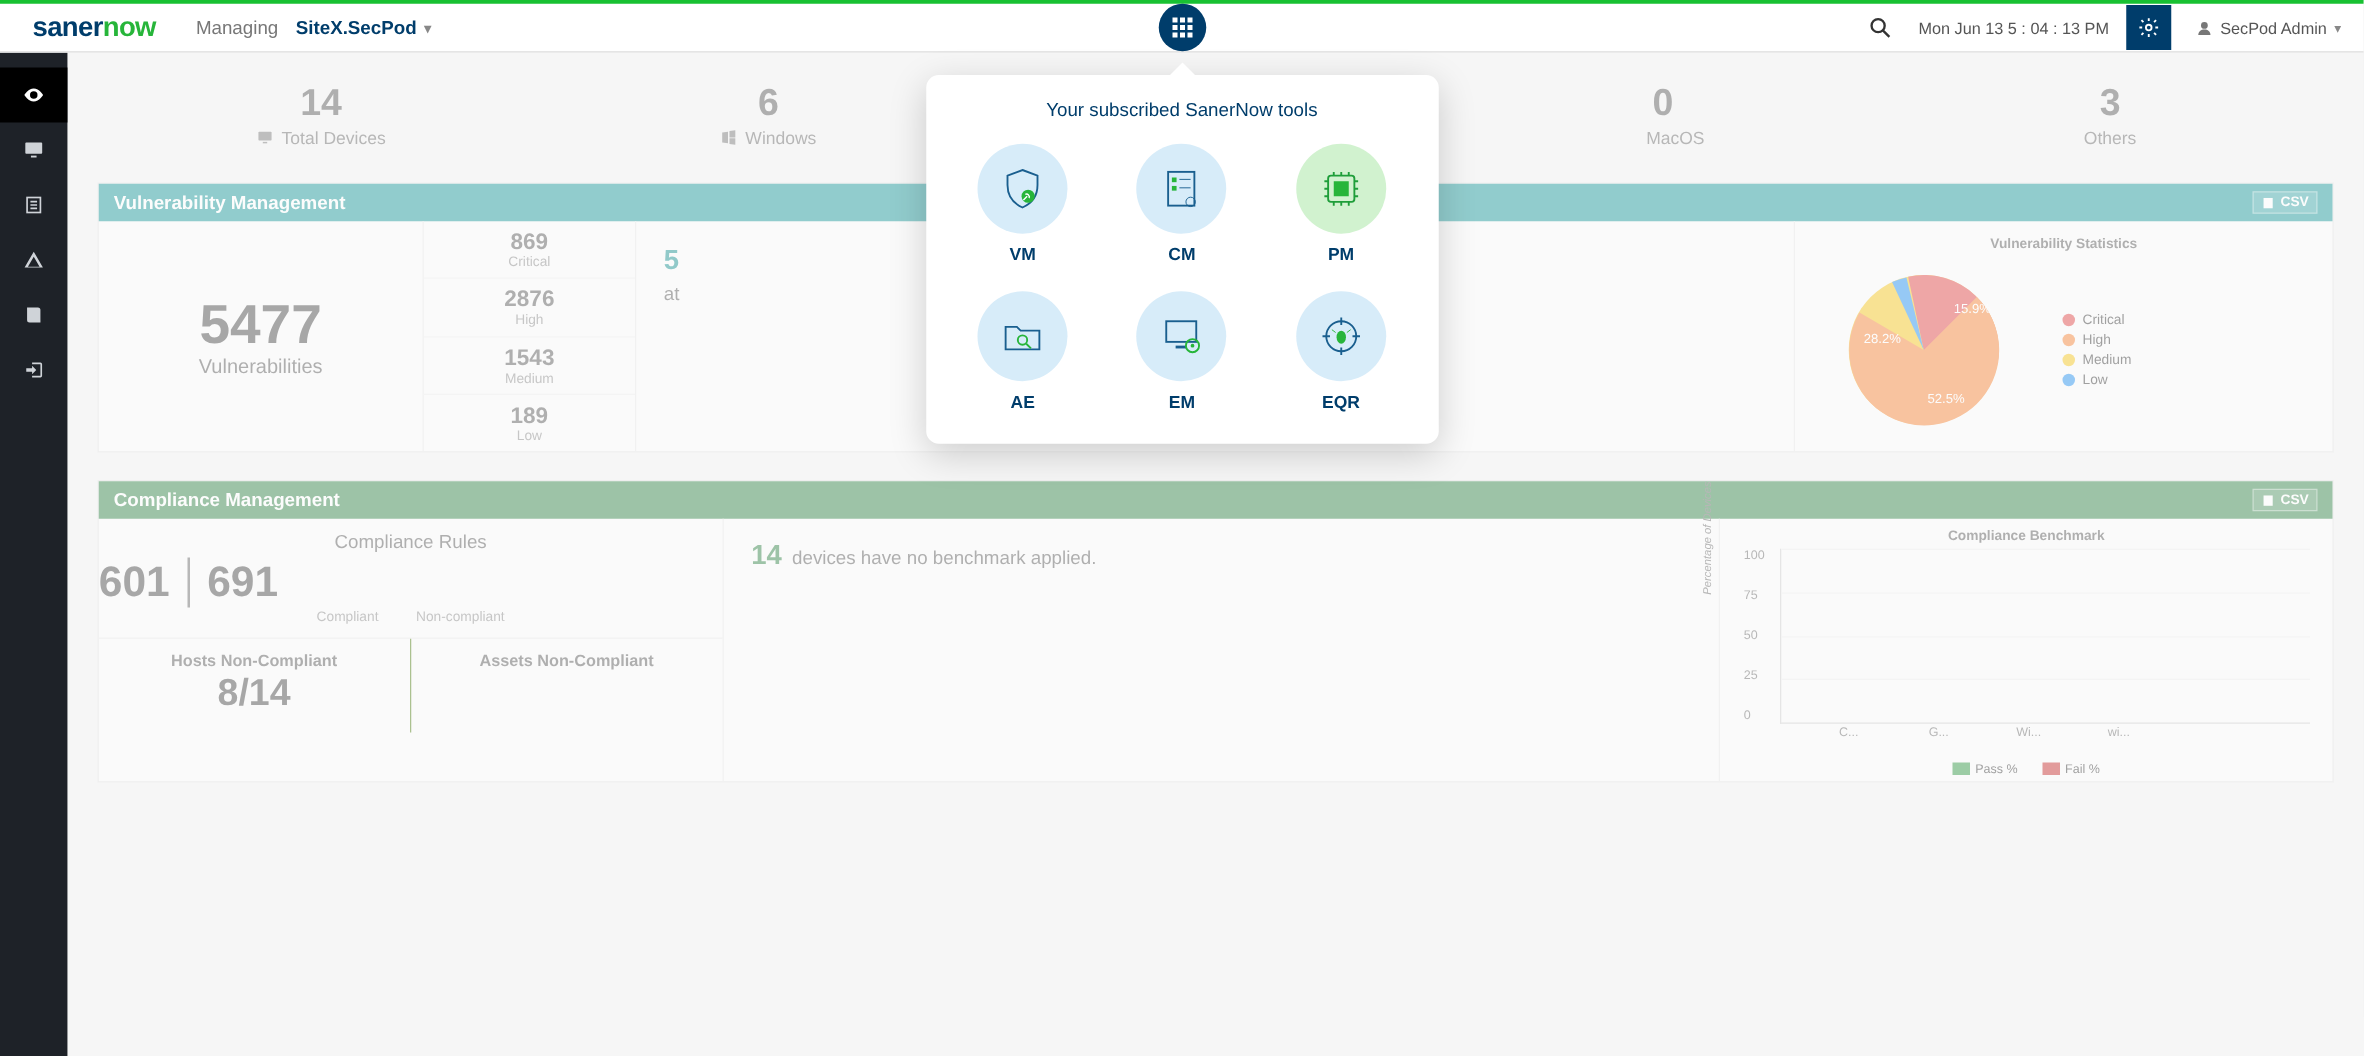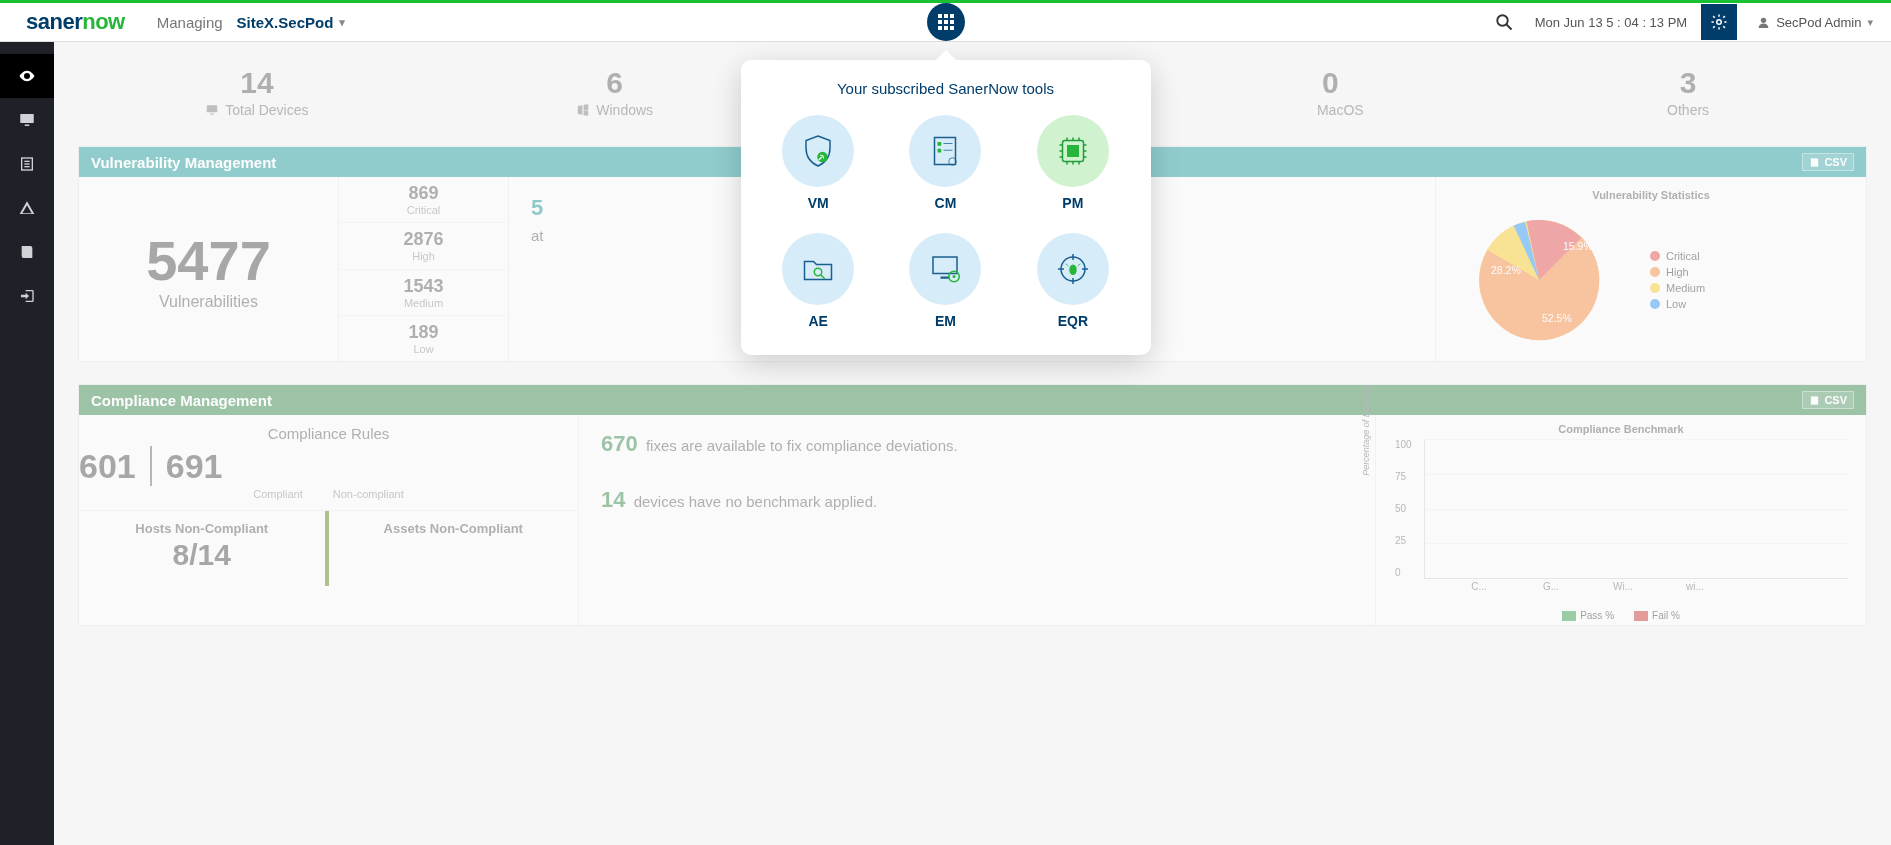--- a/index.html
+++ b/index.html
@@ -67,21 +67,21 @@
   .section { margin-bottom:22px; border:1px solid #e0e0e0; background:#fafafa; }
   .section-header { background:var(--teal); color:#fff; padding:6px 12px; font-weight:600; font-size:15px; display:flex; align-items:center; }
   .section-header.green { background:#2e8144; }
   .csv-badge { margin-left:auto; display:flex; align-items:center; gap:4px; font-size:11px; background:rgba(255,255,255,0.15); padding:2px 6px; border:1px solid rgba(255,255,255,0.4); cursor:pointer; }
   .section-body { display:flex; }
 
   
   .vm-col { border-right:1px solid #e7e7e7; }
   .vm-col:last-child { border-right:none; }
   .vm-vuln { width:260px; display:flex; flex-direction:column; align-items:center; justify-content:center; padding:20px; }
-  .vm-vuln .big { font-size:56px; font-weight:700; color:#444; }
+  .vm-vuln .big { font-size:44px; font-weight:700; color:#444; }
   .vm-vuln .sub { font-size:16px; color:#555; }
   .vm-sev { width:170px; display:flex; flex-direction:column; }
   .vm-sev .sev-row { flex:1; border-bottom:1px solid #eee; display:flex; flex-direction:column; align-items:center; justify-content:center; padding:4px 0;}
   .vm-sev .sev-row:last-child { border-bottom:none; }
   .vm-sev .n { font-size:18px; font-weight:600; color:#555; }
   .vm-sev .t { font-size:11px; color:#888; }
   .vm-text { flex:1; padding:18px 22px; color:#555; font-size:15px; }
   .vm-text .hl { color:#128f8f; font-size:22px; font-weight:700; margin-right:4px;}
   .vm-chart { width:430px; padding:12px 18px 6px; }
   .chart-title { text-align:center; font-size:11px; color:#555; font-weight:600; margin-bottom:4px; }
@@ -92,21 +92,21 @@
 
   
   .cm-col { border-right:1px solid #e7e7e7; }
   .cm-col:last-child { border-right:none; }
   .cm-rules { width:500px; text-align:center; padding:10px 0 0; }
   .cm-rules .hdr { color:#555; font-size:15px; margin-bottom:4px; }
   .cm-rules .nums { display:flex; align-items:center; gap:14px; font-size:34px; font-weight:700; color:#444; }
   .cm-rules .divider { width:2px; height:40px; background:#666; }
   .cm-rules .labels { display:flex; justify-content:center; gap:30px; font-size:11px; color:#888; margin-top:2px;}
   .cm-hosts { display:grid; grid-template-columns:1fr 1fr; border-top:1px solid #e7e7e7; margin-top:10px; }
-  .cm-hosts > div { padding:10px 0 14px; border-right:4px solid #4d7c0f; }
+  .cm-hosts > div { padding:10px 0 14px; border-right:1px solid #4d7c0f; }
   .cm-hosts > div:last-child { border-right:none; }
   .cm-hosts .t { font-size:13px; color:#555; font-weight:600; }
   .cm-hosts .v { font-size:30px; font-weight:700; color:#444; margin-top:2px;}
   .cm-text { flex:1; padding:16px 22px; color:#555; font-size:15px; }
   .cm-text .hl { color:#2e8144; font-size:22px; font-weight:700; margin-right:4px;}
   .cm-chart { width:490px; padding:8px 18px 4px; }
   .bar-chart { display:flex; align-items:flex-end; height:140px; gap:30px; padding-left:34px; position:relative; border-left:1px solid #ccc; border-bottom:1px solid #ccc; }
   .bar { width:42px; display:flex; align-items:flex-end; }
   .bar .fill { width:100%; }
   .bar-lbl { font-size:10px; color:#666; text-align:center; width:42px; white-space:nowrap; overflow:hidden; text-overflow:ellipsis;}
@@ -362,21 +362,20 @@
             <div>
               <div class="t">Hosts Non-Compliant</div>
               <div class="v">8/14</div>
             </div>
             <div>
               <div class="t">Assets Non-Compliant</div>
             </div>
           </div>
         </div>
         <div class="cm-col cm-text">
-          <div style="margin-bottom:30px;"><span class="hl">670</span> <span>fixes are available to fix compliance deviations.</span></div>
           <div><span class="hl">14</span> <span>devices have no benchmark applied.</span></div>
         </div>
         <div class="cm-col cm-chart">
           <div class="chart-title">Compliance Benchmark</div>
           <div style="position:relative; margin-left:30px;">
             <span class="y-title">Percentage of Devices</span>
             <div class="bar-chart">
               <div class="y-axis">
                 <span>100</span>
                 <span>75</span>

